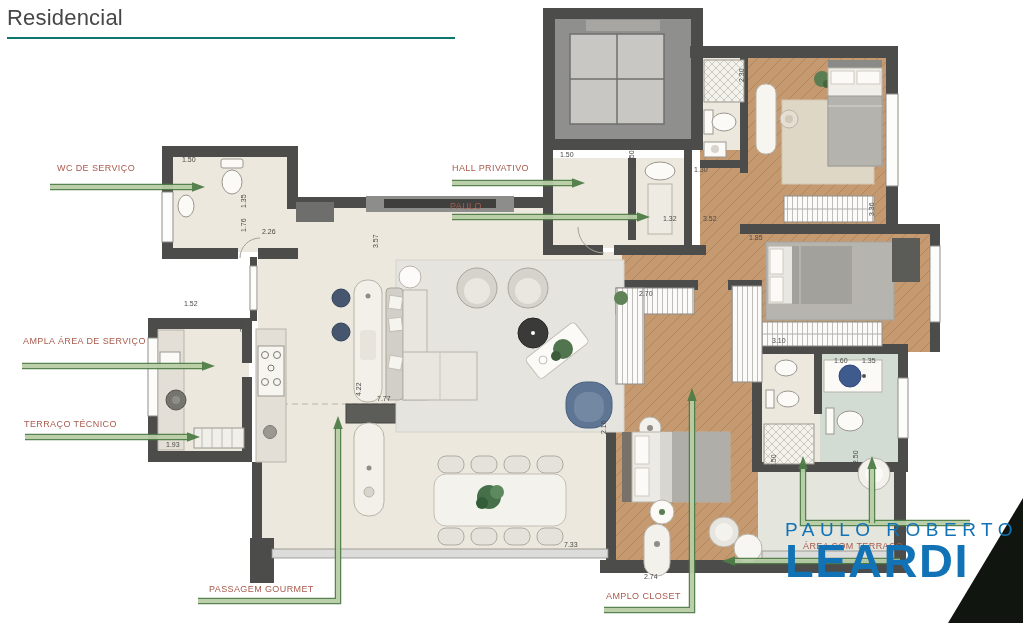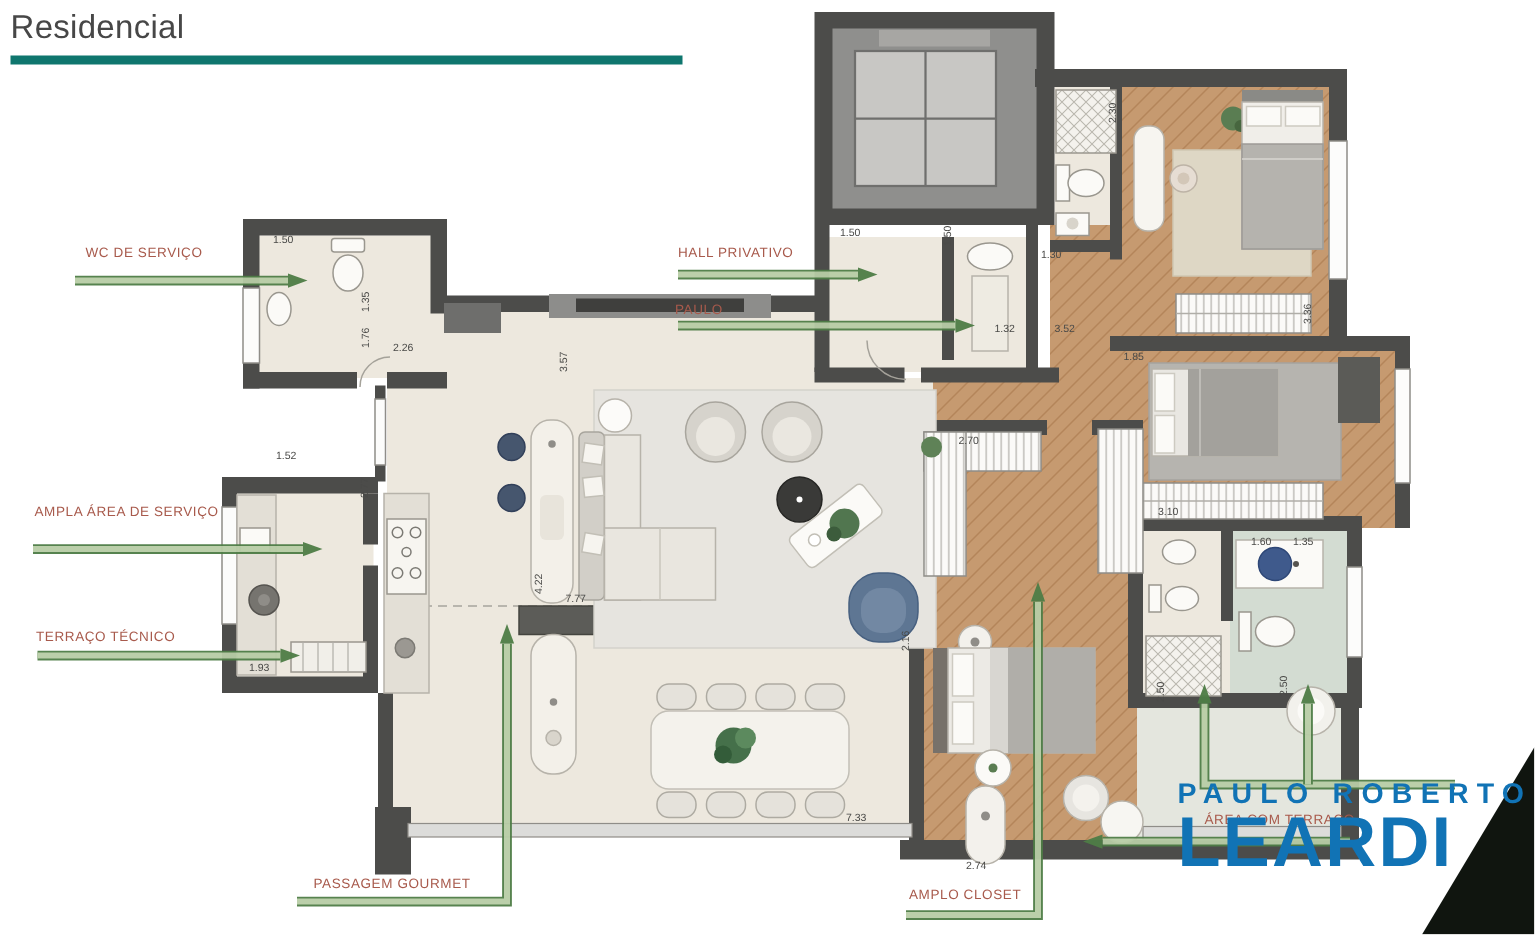--- a/index.html
+++ b/index.html
@@ -1,27 +1,27 @@
 <!DOCTYPE html>
 <html><head>
 <meta charset="utf-8">
 <style>
   html,body{margin:0;padding:0;background:#ffffff;}
   #page{position:relative;width:1023px;height:623px;background:#ffffff;overflow:hidden;
         font-family:"Liberation Sans",sans-serif;}
   #plan-svg{position:absolute;left:0;top:0;}
   .dim{font-family:"Liberation Sans",sans-serif;font-size:7px;fill:#4a4a48;}
   #title{position:absolute;left:7px;top:3px;color:#474747;width:448px;
-         border-bottom:6px solid #0f766e;padding-bottom:5px;z-index:5;}
+         border-bottom:2px solid #0f766e;padding-bottom:5px;z-index:5;}
   #title .t1,#title .t2{font-size:22px;line-height:1.32;font-weight:400;letter-spacing:.2px;}
   .callout-label{position:absolute;font-size:9px;font-weight:400;letter-spacing:.4px;
         color:#a85a4c;white-space:nowrap;z-index:6;}
   .callout-label.wrap{white-space:normal;line-height:1.5;}
   #logo{position:absolute;left:785px;top:519px;color:#1173b5;z-index:8;}
-  #logo .l1{font-size:19px;font-weight:700;letter-spacing:5.5px;white-space:nowrap;text-align:center;}
+  #logo .l1{font-size:19px;font-weight:400;letter-spacing:5.5px;white-space:nowrap;text-align:center;}
   #logo .l2{font-size:47px;font-weight:800;letter-spacing:1.5px;margin-top:-4px;line-height:1;}
 </style>
 </head>
 <body>
 
 <div id="page">
 
 <svg id="plan-svg" width="1023" height="623" viewBox="0 0 1023 623">
   <defs>
     <pattern id="wood" width="12" height="12" patternUnits="userSpaceOnUse">

